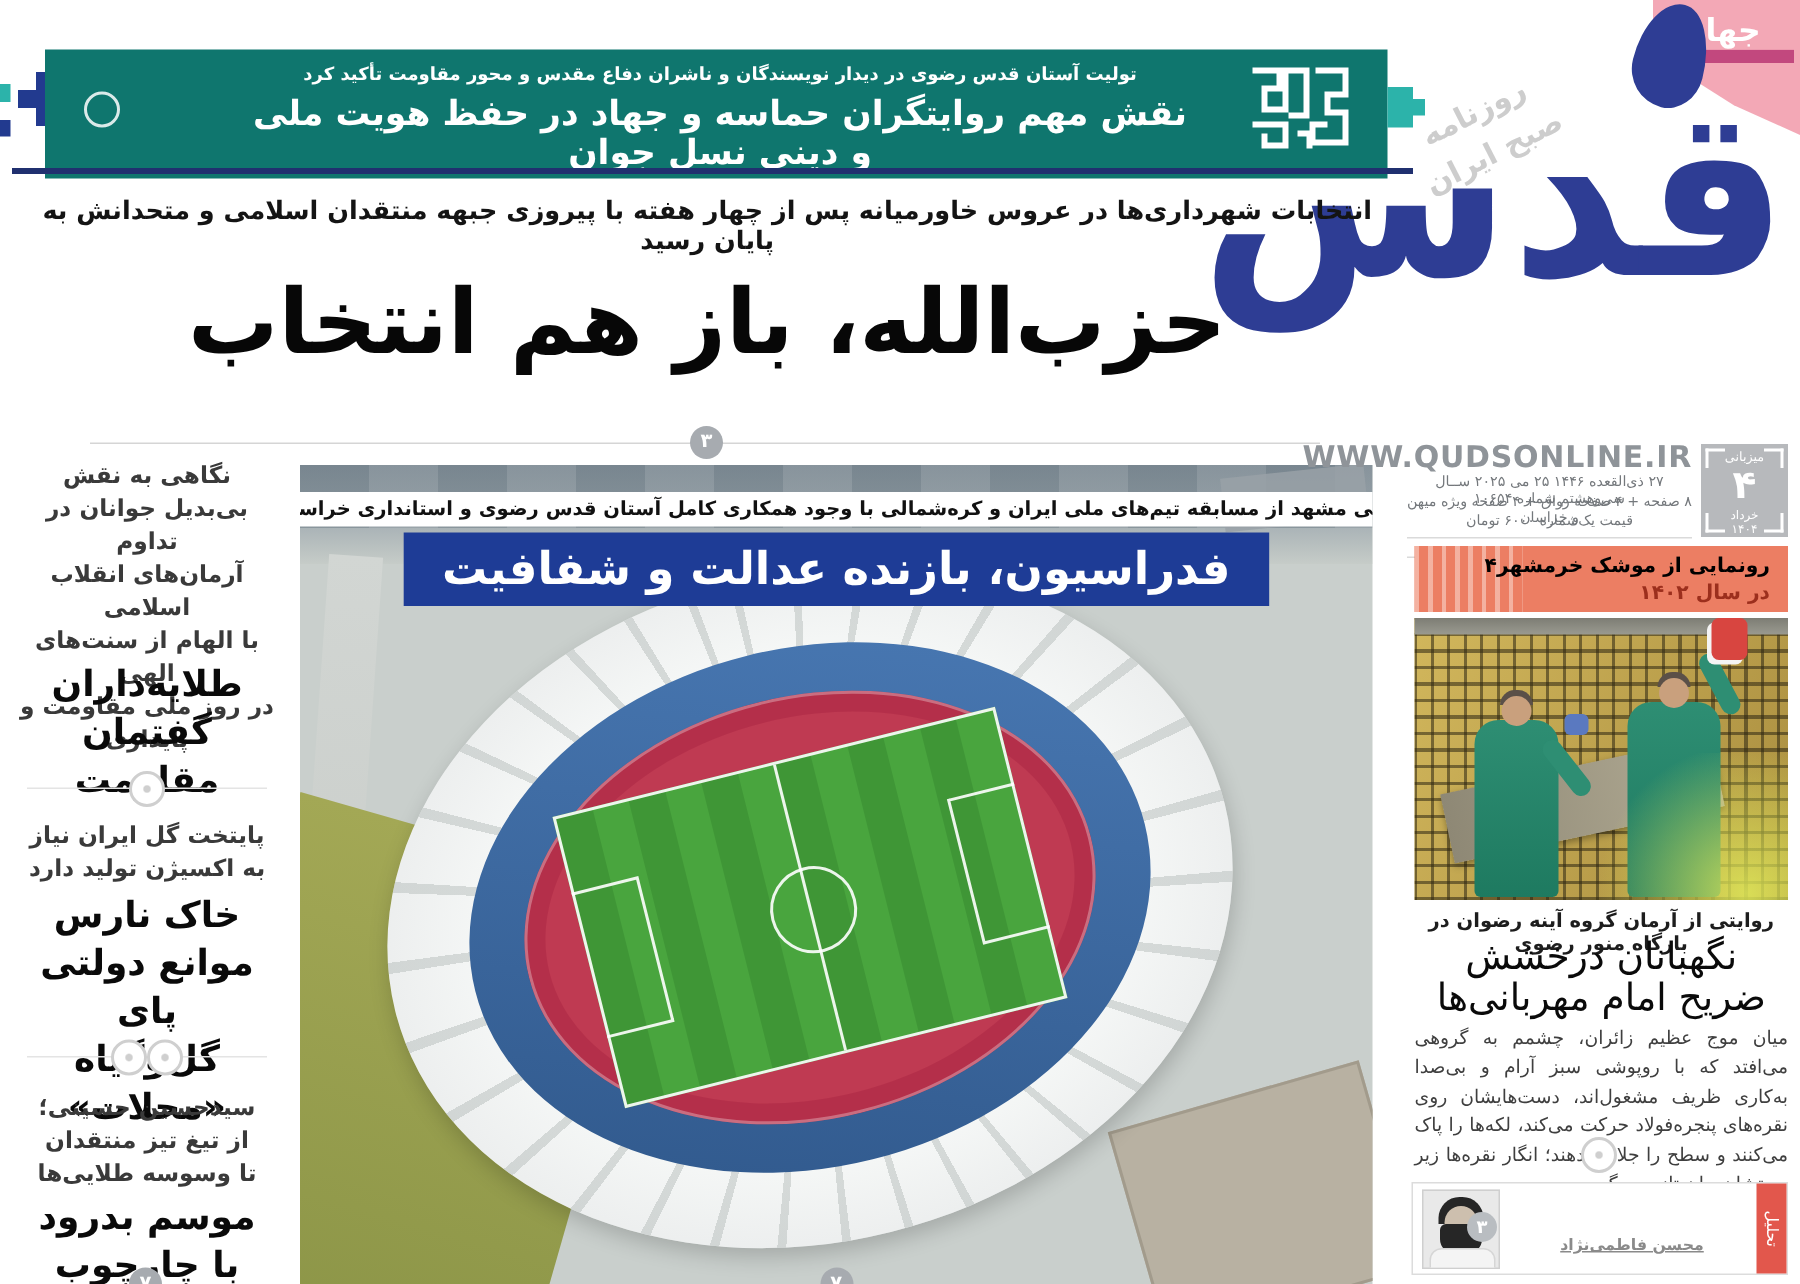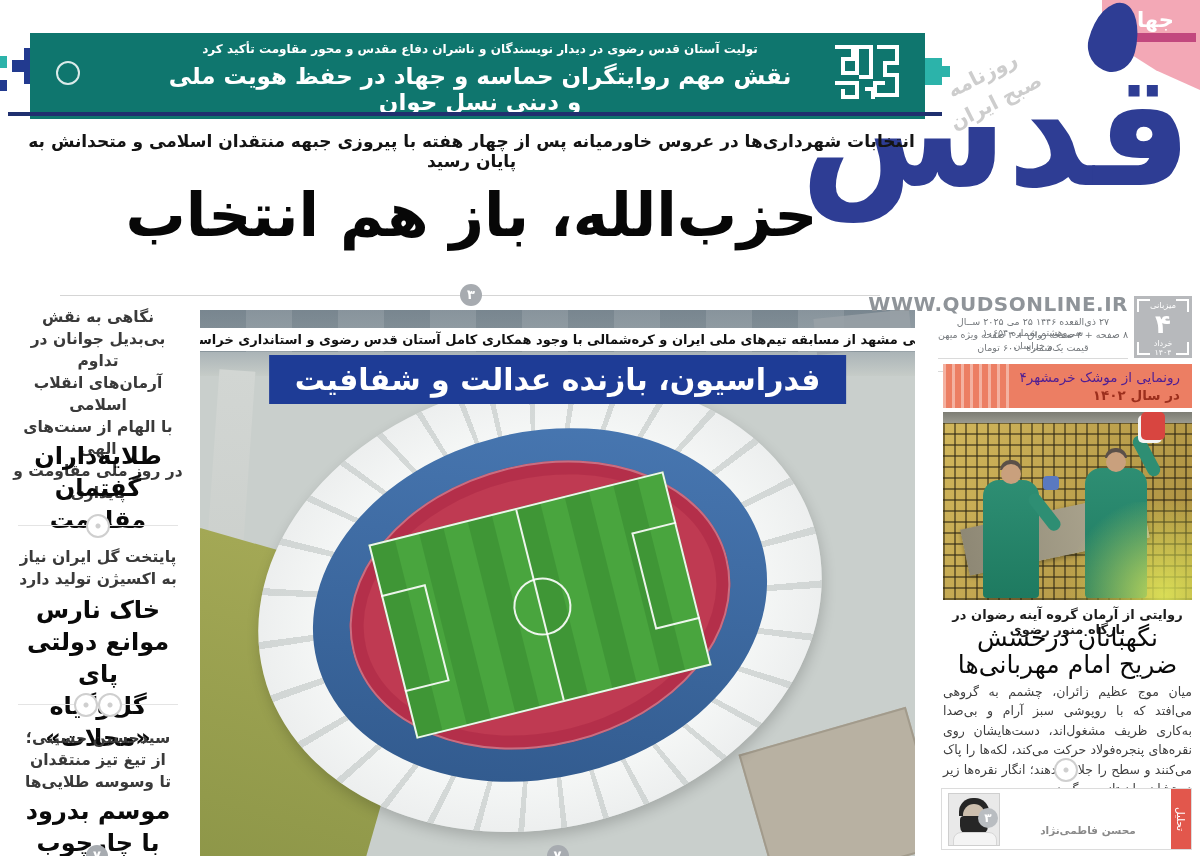--- a/index.html
+++ b/index.html
@@ -110,21 +110,21 @@
   .cb.bl{left:3px;bottom:3px;border-left-width:2px;border-bottom-width:2px;}
   .cb.br{right:3px;bottom:3px;border-right-width:2px;border-bottom-width:2px;}
   .db-wd{position:absolute;top:4px;width:100%;font-size:8.5px;}
   .db-day{position:absolute;top:13px;width:100%;font-size:26px;font-weight:bold;}
   .db-mo{position:absolute;top:43px;width:100%;font-size:8px;}
   .db-yr{position:absolute;top:52px;width:100%;font-size:8px;}
 
   .promo{right:8px;top:364px;width:249px;height:44px;background:#ec7e63;overflow:hidden;}
   .promo-stripes{position:absolute;left:0;top:0;bottom:0;width:72px;
         background:repeating-linear-gradient(90deg,rgba(255,255,255,.4) 0 3px,transparent 3px 9px);}
-  .promo-t1{position:absolute;right:12px;top:5px;font-size:13.5px;font-weight:normal;color:#4c1d95;}
+  .promo-t1{position:absolute;right:12px;top:5px;font-size:13.5px;font-weight:bold;color:#000000;}
   .promo-t2{position:absolute;right:12px;top:23px;font-size:13.5px;font-weight:bold;color:#9c2f1d;}
 
   
   .sphoto{right:8px;top:412px;width:249px;height:188px;overflow:hidden;
         background:linear-gradient(120deg,#d2b75c,#a98d3f);}
   .lattice{position:absolute;inset:0;
         background-image:repeating-linear-gradient(0deg,rgba(45,38,18,.55) 0 2px,transparent 2px 11px),
                          repeating-linear-gradient(90deg,rgba(45,38,18,.55) 0 2px,transparent 2px 11px);}
   .s-topbar{position:absolute;top:0;left:0;width:100%;height:11px;
         background:linear-gradient(#7d7d74,#9a9a90);}
@@ -161,21 +161,21 @@
       border-radius:14px 14px 0 0;}
   .cp-face{position:absolute;left:14px;top:10px;width:22px;height:22px;background:#cdbfae;
       border-radius:50%;}
   .cp-beard{position:absolute;left:11px;top:22px;width:28px;height:20px;background:#262626;
       border-radius:4px 4px 10px 10px;}
   .cp-body{position:absolute;left:4px;top:38px;width:42px;height:14px;background:#f4f4f4;
       border-radius:8px 8px 0 0;border:1px solid #d6d6d6;}
   .card-title{position:absolute;right:24px;top:9px;width:158px;text-align:center;font-size:15px;
       font-weight:bold;color:#111;}
   .card-author{position:absolute;right:24px;top:35px;width:158px;text-align:center;font-size:10.5px;
-      color:#8a8a8a;font-weight:600;}
+      color:#8a8a8a;font-weight:600;text-decoration:underline;}
   .card-badge{left:36px;top:19px;width:20px;height:20px;line-height:20px;font-size:12px;
       background:#b9bdc1;}
 </style>
 </head>
 <body>
 
 <div class="page">
 
   <span class="pxsq" style="left:0;top:56px;width:7px;height:12px;background:#2cb3aa;"></span>
   <span class="pxsq" style="left:0;top:80px;width:7px;height:11px;"></span>

